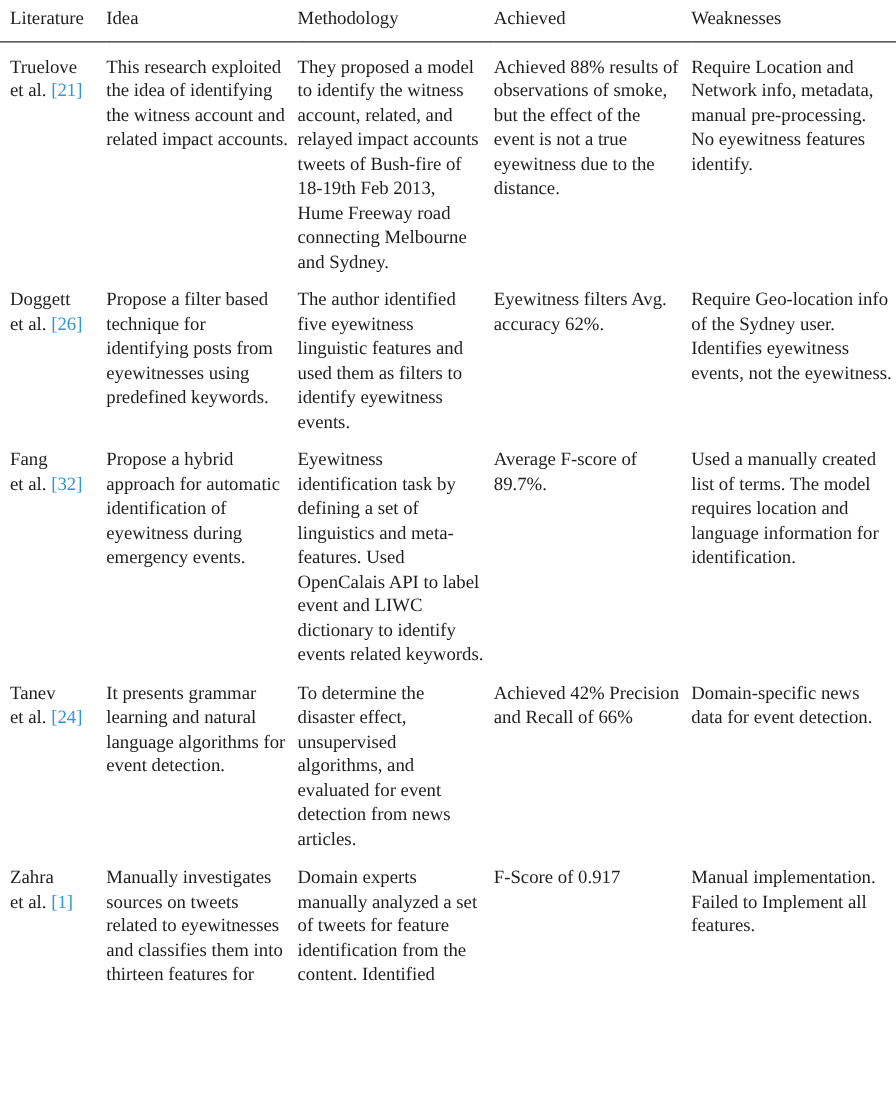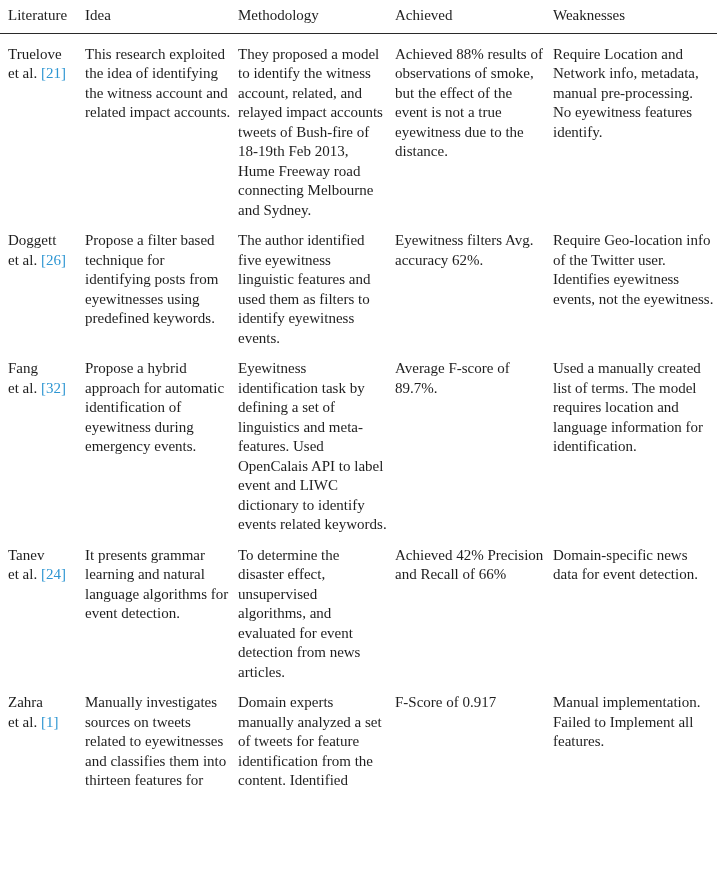--- a/index.html
+++ b/index.html
@@ -83,21 +83,21 @@
         <td class="last">Require Location and Network info, metadata, manual pre-processing. No eyewitness features identify.</td>
       </tr>
       <tr>
         <td class="first">
           <span>Doggett</span><br>
           <span>et al.</span> <a class="cite">[26]</a>
         </td>
         <td>Propose a filter based technique for identifying posts from eyewitnesses using predefined keywords.</td>
         <td>The author identified five eyewitness linguistic features and used them as filters to identify eyewitness events.</td>
         <td>Eyewitness filters Avg. accuracy 62%.</td>
-        <td class="last">Require Geo-location info of the Twitter user. Identifies eyewitness events, not the eyewitness.</td>
+        <td class="last">Require Geo-location info of the Sydney user. Identifies eyewitness events, not the eyewitness.</td>
       </tr>
       <tr>
         <td class="first">
           <span>Fang</span><br>
           <span>et al.</span> <a class="cite">[32]</a>
         </td>
         <td>Propose a hybrid approach for automatic identification of eyewitness during emergency events.</td>
         <td>Eyewitness identification task by defining a set of linguistics and meta-features. Used OpenCalais API to label event and LIWC dictionary to identify events related keywords.</td>
         <td>Average F-score of 89.7%.</td>
         <td class="last">Used a manually created list of terms. The model requires location and language information for identification.</td>

